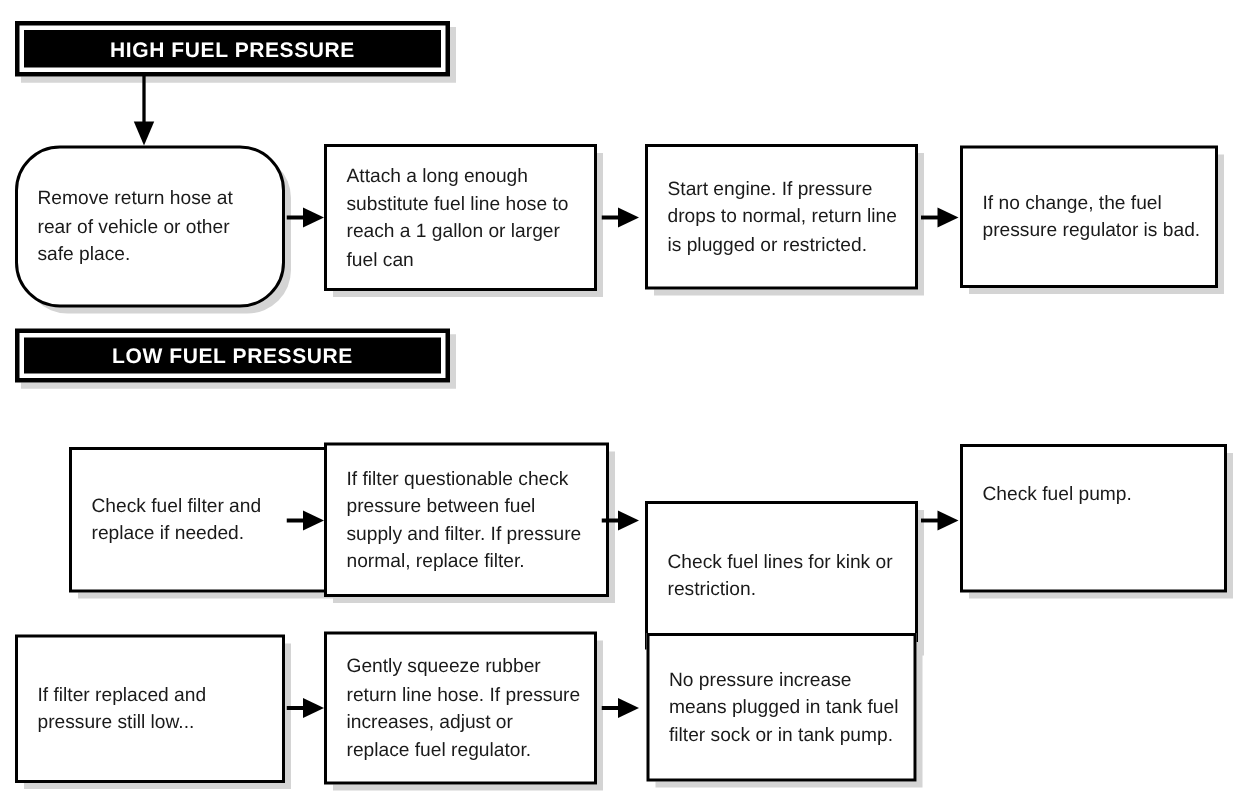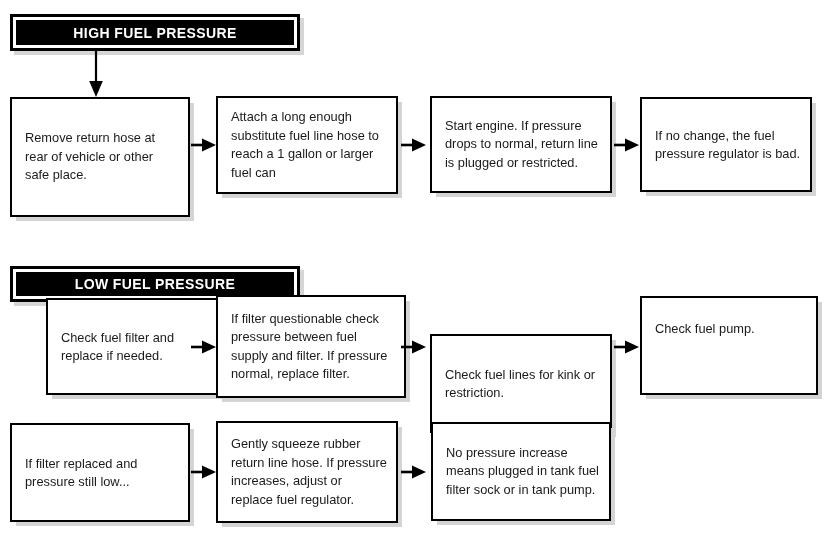--- a/index.html
+++ b/index.html
@@ -89,21 +89,21 @@
     <div class="banner-inner">
       <span class="banner-label">HIGH FUEL PRESSURE</span>
     </div>
   </div>
 
   <svg class="arrow-down" style="left:86px; top:50px;" width="20" height="48" viewBox="0 0 20 48">
     <line x1="10" y1="0" x2="10" y2="34" stroke="#000000" stroke-width="2.2"></line>
     <polygon points="3.2,31 16.8,31 10,47" fill="#000000"></polygon>
   </svg>
 
-  <div class="node valign-mid" style="left:10px; top:97px; width:180px; height:120px;">
+  <div class="node valign-mid" style="left:10px; top:97px; width:180px; height:108px;border-radius:30px;">
     <div class="node-text">Remove return hose at rear of vehicle or other safe place.</div>
   </div>
 
   <svg class="arrow-right" style="left:191px; top:134px;" width="26" height="22" viewBox="0 0 26 22">
     <line x1="0" y1="11" x2="14" y2="11" stroke="#000000" stroke-width="2.6"></line>
     <polygon points="11,4.4 11,17.6 25,11" fill="#000000"></polygon>
   </svg>
 
   <div class="node valign-mid" style="left:216px; top:96px; width:182px; height:98px;">
     <div class="node-text">Attach a long enough substitute fuel line hose to reach a 1 gallon or larger fuel can</div>
@@ -120,21 +120,21 @@
 
   <svg class="arrow-right" style="left:614px; top:134px;" width="26" height="22" viewBox="0 0 26 22">
     <line x1="0" y1="11" x2="14" y2="11" stroke="#000000" stroke-width="2.6"></line>
     <polygon points="11,4.4 11,17.6 25,11" fill="#000000"></polygon>
   </svg>
 
   <div class="node valign-mid" style="left:640px; top:97px; width:172px; height:95px;">
     <div class="node-text">If no change, the fuel pressure regulator is bad.</div>
   </div>
 
-  <div class="banner" style="left:10px; top:219px; width:290px; height:36px;margin-top:47px;">
+  <div class="banner" style="left:10px; top:219px; width:290px; height:36px;">
     <div class="banner-inner">
       <span class="banner-label">LOW FUEL PRESSURE</span>
     </div>
   </div>
 
   <div class="node valign-mid" style="left:10px; top:298px; width:180px; height:97px;margin-left:36px;">
     <div class="node-text">Check fuel filter and replace if needed.</div>
   </div>
 
   <svg class="arrow-right" style="left:191px; top:336px;" width="26" height="22" viewBox="0 0 26 22">

